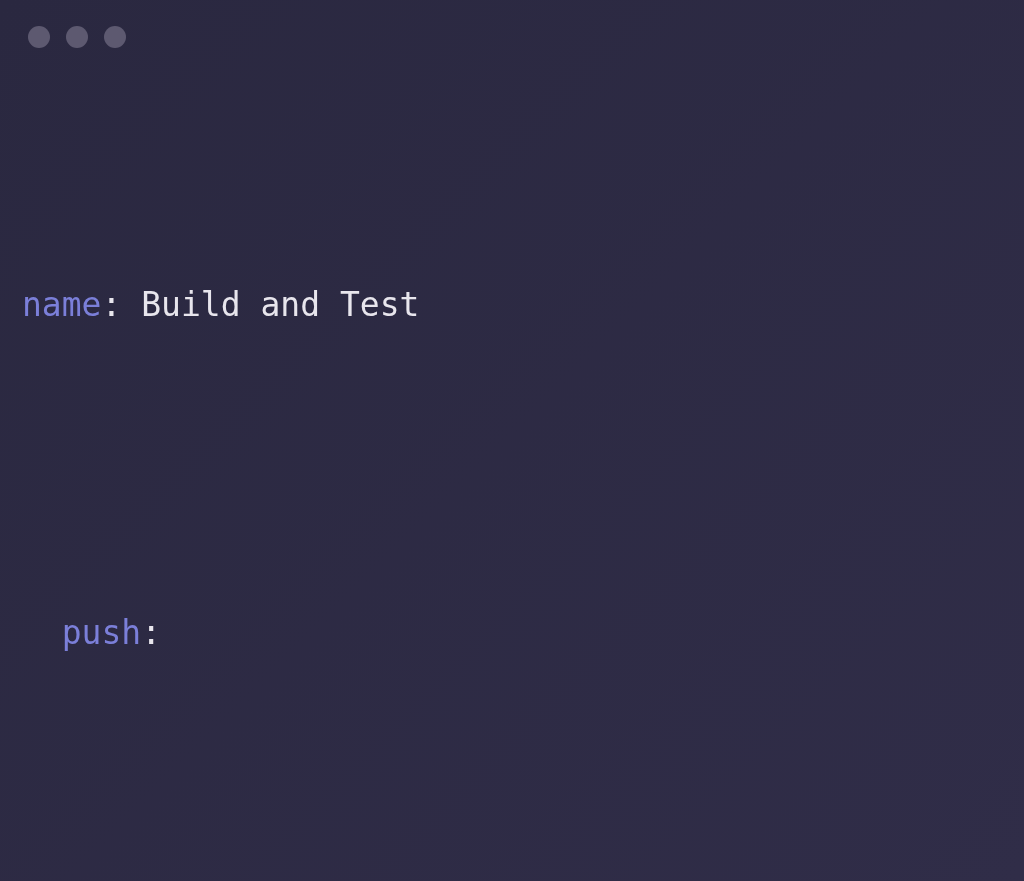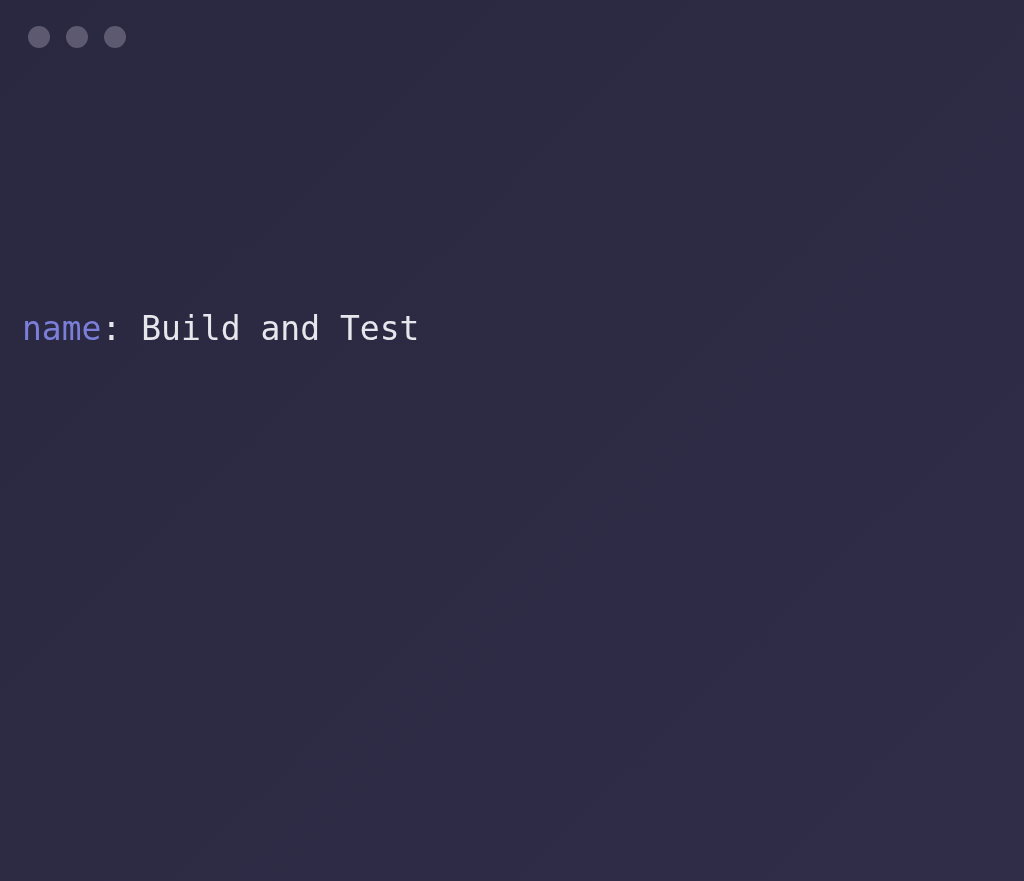--- a/index.html
+++ b/index.html
@@ -40,38 +40,38 @@
       color: #7b7fd9;
     }
     .colon {
       color: #e8e6ed;
     }
     .value {
       color: #e8e6ed;
     }
     .line {
       display: block;
-      margin-top: 24px;
     }
     .blank-line {
       height: 55px;
     }
   </style>
 </head>
 <body>
 
 <div class="window-controls">
   <div class="dot"></div>
   <div class="dot"></div>
   <div class="dot"></div>
 </div>
 
 <div class="code-area">
   <span class="line"><span class="key">name</span><span class="colon">: </span><span class="value">Build and Test</span></span>
   <div class="blank-line"></div>
+  <span class="line"><span>  </span><span class="key">push</span><span class="colon">:</span></span>
   
   
   
   
   
   
   
 </div>
 
 </body></html>

